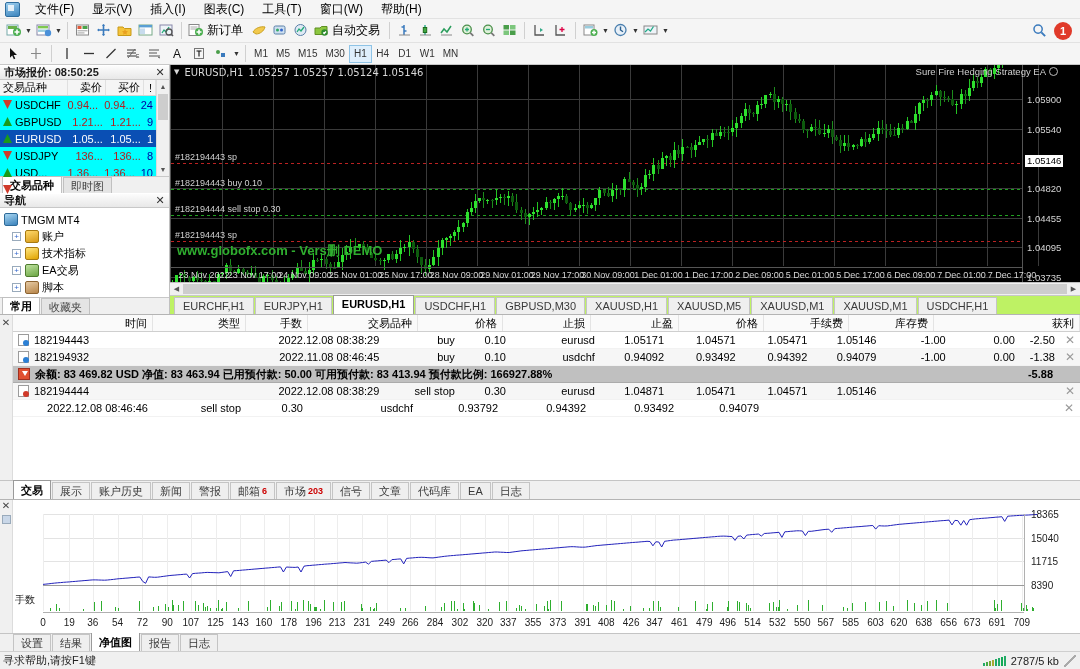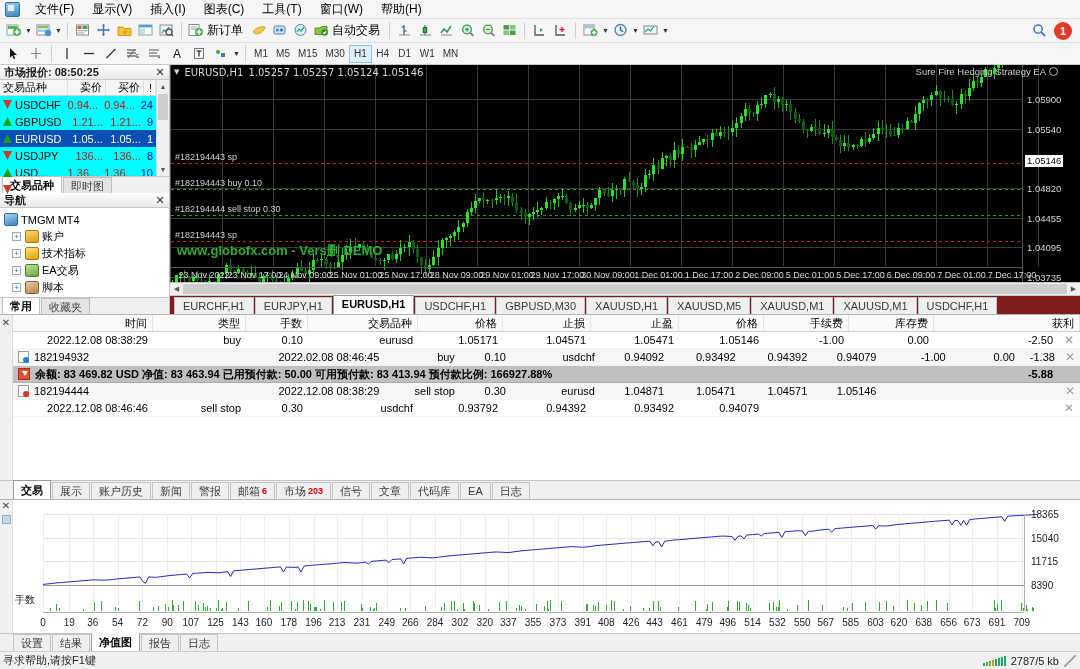--- a/index.html
+++ b/index.html
@@ -163,21 +163,21 @@
     position:absolute; left:0; right:58px; bottom:0; height:15px;
     border-top:1px solid #555; color:#d6d6d6; font-size:9px;
   }
   .dateaxis span{ position:absolute; top:2px; transform:translateX(-50%); white-space:nowrap;}
   .wmark{ position:absolute; left:6px; bottom:22px; color:#2fae2f; font-size:13px; font-weight:bold; z-index:4;}
   .chart-scroll{ height:13px; background:#f0f0f0; border-top:1px solid #c0c0c0; display:flex; }
   .chart-scroll .ar{ width:13px; display:flex;align-items:center;justify-content:center;font-size:7px;color:#555;}
   .chart-scroll .thumb{ flex:1; background:#cdcdcd; margin:1px 0; }
 
   
-  .ctabs{ height:19px; display:flex; align-items:flex-end; background:#7f1d1d; border-top:1px solid #c8c8c8; padding-left:4px; }
+  .ctabs{ height:19px; display:flex; align-items:flex-end; background:#bef264; border-top:1px solid #c8c8c8; padding-left:4px; }
   .ctab{
     font-size:11px; padding:2px 8px; height:17px; line-height:13px;
     border:1px solid #c4c4c4; border-bottom:none; background:#efefef; color:#3a3a3a; margin-right:1px;
   }
   .ctab.active{ background:#fff; color:#000; font-weight:bold; height:19px; border-color:#9a9a9a;}
 
   
   .terminal{ height:185px; flex:none; display:flex; flex-direction:column; background:#fff; border-top:1px solid #b4b4b4;}
   .term-body{ flex:1; display:flex; min-height:0; }
   .term-close{ width:13px; background:#f0f0f0; border-right:1px solid #dcdcdc; font-size:10px; color:#444; text-align:center; padding-top:2px;}
@@ -1560,36 +1560,37 @@
           <div class="w-price">价格</div>
           <div class="w-sl">止损</div>
           <div class="w-tp">止盈</div>
           <div class="w-cur">价格</div>
           <div class="w-comm">手续费</div>
           <div class="w-swap">库存费</div>
           <div class="w-prof">获利</div>
         </div>
         <div id="trade-rows">
             <div class="tbl-row">
+              <div class="w-ord"><span class="ordicon blue"></span>182194443</div>
               <div class="w-time">2022.12.08 08:38:29</div>
               <div class="w-type">buy</div>
               <div class="w-lots">0.10</div>
               <div class="w-sym">eurusd</div>
               <div class="w-price">1.05171</div>
               <div class="w-sl">1.04571</div>
               <div class="w-tp">1.05471</div>
               <div class="w-cur">1.05146</div>
               <div class="w-comm">-1.00</div>
               <div class="w-swap">0.00</div>
               <div class="w-prof">-2.50</div>
               <div class="w-x">✕</div>
             </div>
             <div class="tbl-row alt">
               <div class="w-ord"><span class="ordicon blue"></span>182194932</div>
-              <div class="w-time">2022.02.08 08:46:45</div>
+              <div class="w-time">2022.11.08 08:46:45</div>
               <div class="w-type">buy</div>
               <div class="w-lots">0.10</div>
               <div class="w-sym">usdchf</div>
               <div class="w-price">0.94092</div>
               <div class="w-sl">0.93492</div>
               <div class="w-tp">0.94392</div>
               <div class="w-cur">0.94079</div>
               <div class="w-comm">-1.00</div>
               <div class="w-swap">0.00</div>
               <div class="w-prof">-1.38</div>
@@ -1910,21 +1911,21 @@
             <span style="left: 367.228px;">266</span>
             <span style="left: 392.078px;">284</span>
             <span style="left: 416.928px;">302</span>
             <span style="left: 441.778px;">320</span>
             <span style="left: 465.247px;">337</span>
             <span style="left: 490.097px;">355</span>
             <span style="left: 514.947px;">373</span>
             <span style="left: 539.797px;">391</span>
             <span style="left: 563.267px;">408</span>
             <span style="left: 588.117px;">426</span>
-            <span style="left: 611.586px;">443</span>
+            <span style="left: 611.586px;">347</span>
             <span style="left: 636.436px;">461</span>
             <span style="left: 661.286px;">479</span>
             <span style="left: 684.756px;">496</span>
             <span style="left: 709.606px;">514</span>
             <span style="left: 734.456px;">532</span>
             <span style="left: 759.306px;">550</span>
             <span style="left: 782.775px;">567</span>
             <span style="left: 807.625px;">585</span>
             <span style="left: 832.475px;">603</span>
             <span style="left: 855.944px;">620</span>

